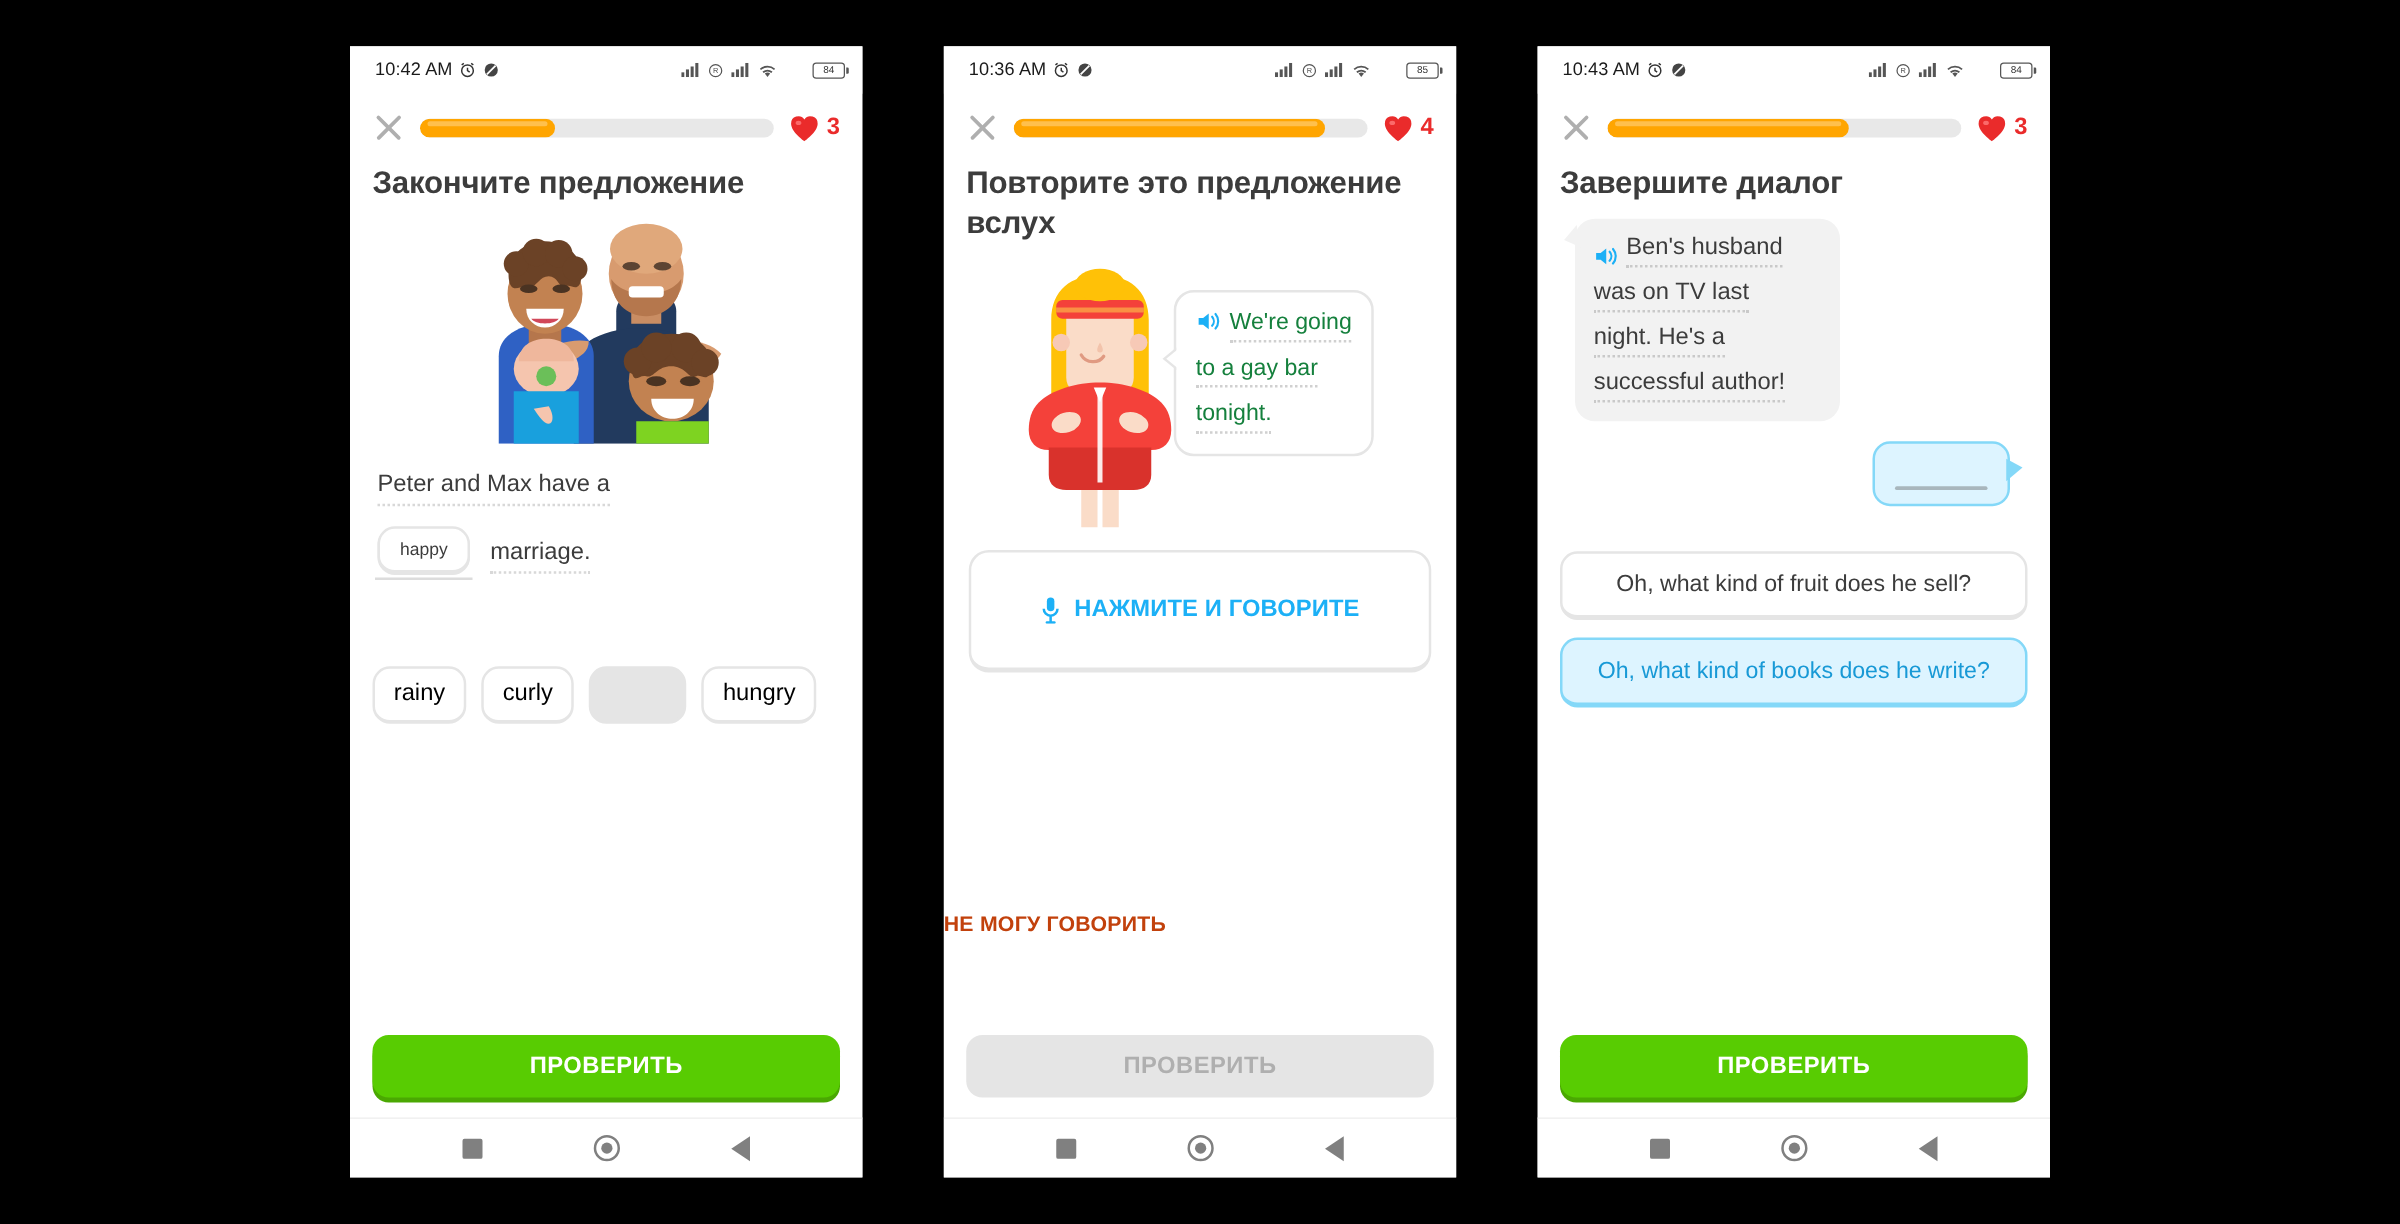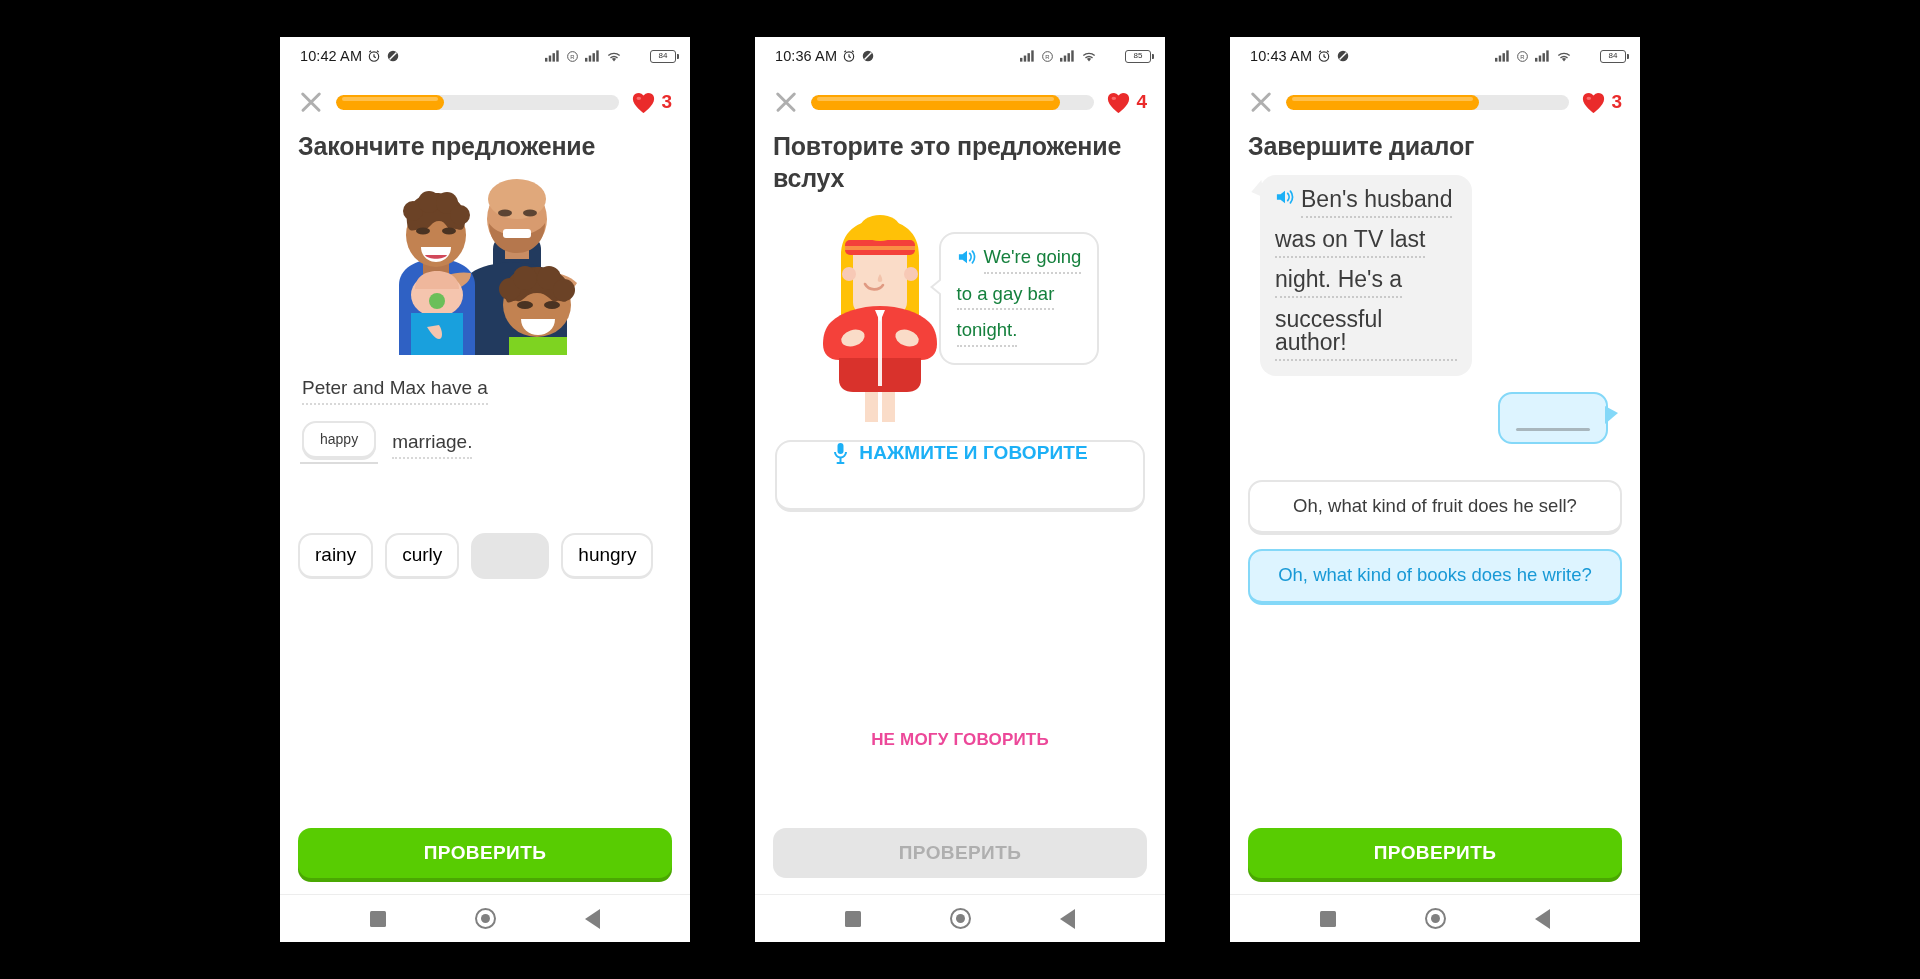--- a/index.html
+++ b/index.html
@@ -219,38 +219,39 @@
   }
   .bubble-line:last-child { margin-bottom: 0; }
   .bubble-line .dotted { border-bottom: 2.5px dotted #d0d0d0; padding-bottom: 5px; }
 
   .mic-btn {
     margin: 18px 2px 0 2px;
     background: #fff;
     border: 2px solid #e5e5e5;
     border-bottom-width: 4px;
     border-radius: 16px;
-    height: 72px;
-    display: flex;
+    height: 98px;
+    display: flex;
+    align-items: center;
     justify-content: center;
     gap: 10px;
   }
   .mic-label {
     color: #1cb0f6;
     font-weight: bold;
     font-size: 19px;
     letter-spacing: .1px;
   }
 
   .cant-speak {
     position: absolute;
     left: 0; right: 0;
     bottom: 78px;
-    text-align: center;
-    color: #ec4899;
+    text-align: left;
+    color: #c2410c;
     font-weight: bold;
     font-size: 17px;
     letter-spacing: .2px;
   }
 
   
   .dlg-bubble {
     background: #f2f2f2;
     border-radius: 16px;
     padding: 13px 15px 15px;
@@ -262,26 +263,26 @@
   .dlg-bubble::before {
     content: "";
     position: absolute; left: -9px; top: 6px;
     width: 0; height: 0;
     border-right: 12px solid #f2f2f2;
     border-top: 10px solid transparent;
     border-bottom: 8px solid transparent;
     transform: rotate(-10deg);
   }
   .dlg-line {
-    font-size: 23px;
+    font-size: 19px;
     color: #3c3c3c;
     line-height: 1.0;
     margin-bottom: 10px;
     display: flex;
-    align-items: flex-start;
+    align-items: flex-end;
     gap: 6px;
   }
   .dlg-line:last-child { margin-bottom: 0; }
   .dlg-line .dotted { border-bottom: 2.5px dotted #c9c9c9; padding-bottom: 5px; }
 
   .reply-wrap { display: flex; justify-content: flex-end; margin-top: 16px; padding-right: 14px; }
   .reply-bubble {
     width: 110px; height: 52px;
     background: #ddf4ff;
     border: 2px solid #84d8f8;

